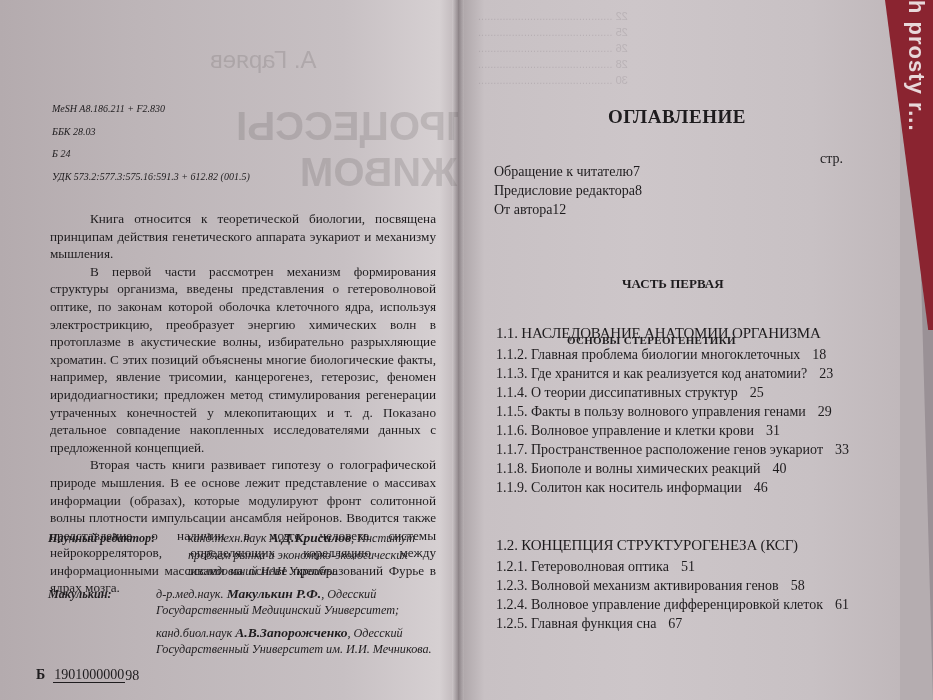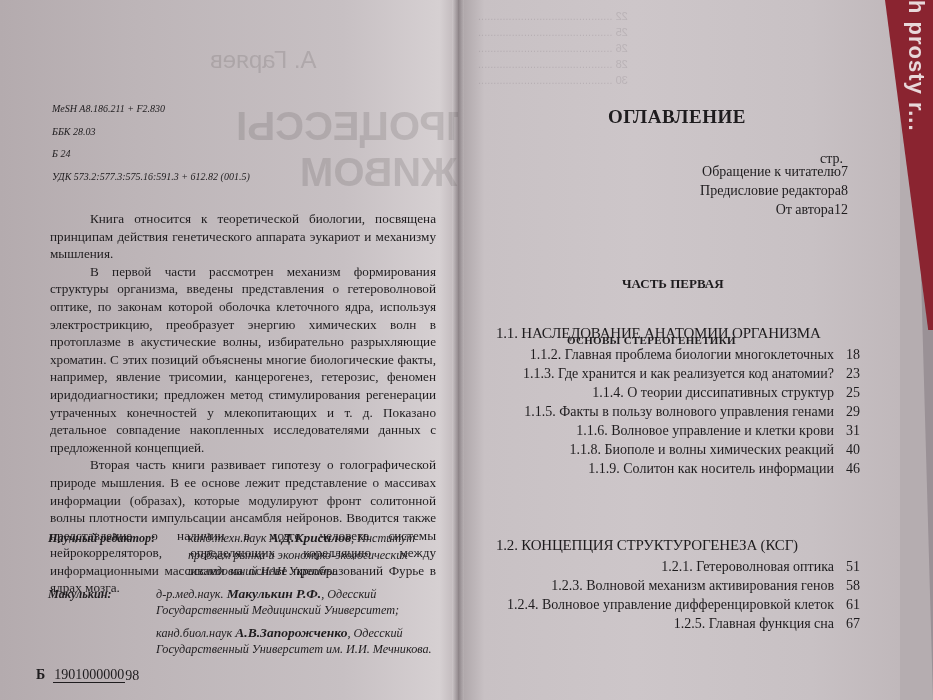--- a/index.html
+++ b/index.html
@@ -68,21 +68,21 @@
   .bbk-letter { font-weight: bold; margin-right: 8px; }
   .frac { display: flex; flex-direction: row; align-items: center; line-height: 15px; }
   .frac-top { border-bottom: 1.2px solid #1e1c1e; padding: 0 1px; }
 
   
   .toc-title {
     position: absolute; left: 608px; top: 106px; font-size: 19px; font-weight: bold; letter-spacing: 0.5px;
   }
   .toc-page-label { position: absolute; left: 820px; top: 151px; font-size: 14px; }
   .toc-front { position: absolute; left: 494px; top: 162px; width: 354px; font-size: 14px; line-height: 19px; }
-  .toc-row { display: flex; justify-content: flex-end; }
+  .toc-row { display: flex; justify-content: flex-start; }
   .part-label { position: absolute; left: 622px; top: 276px; font-size: 13px; font-weight: bold; }
   .part-title { position: absolute; left: 567px; top: 294px; font-size: 11px; font-weight: bold; letter-spacing: 0.3px; margin-top: 40px; }
   .chapter { position: absolute; left: 496px; width: 364px; font-size: 14px; line-height: 19px; }
   .chapter-head { font-size: 15px; margin-bottom: 2px; letter-spacing: -0.2px; }
   .chapter .toc-row span:last-child { width: 26px; text-align: right; }
   .ch1 { top: 324px; }
   .ch2 { top: 536px; }
 </style>
 </head>
 <body>
@@ -196,20 +196,24 @@
       </div>
     <div class="toc-row">
         <span>1.1.5. Факты в пользу волнового управления генами</span>
         <span>29</span>
       </div>
     <div class="toc-row">
         <span>1.1.6. Волновое управление и клетки крови</span>
         <span>31</span>
       </div>
     <div class="toc-row">
+        <span>1.1.7. Пространственное расположение генов эукариот</span>
+        <span>33</span>
+      </div>
+    <div class="toc-row">
         <span>1.1.8. Биополе и волны химических реакций</span>
         <span>40</span>
       </div>
     <div class="toc-row">
         <span>1.1.9. Солитон как носитель информации</span>
         <span>46</span>
       </div>
   </div>
 
   <div class="chapter ch2">

